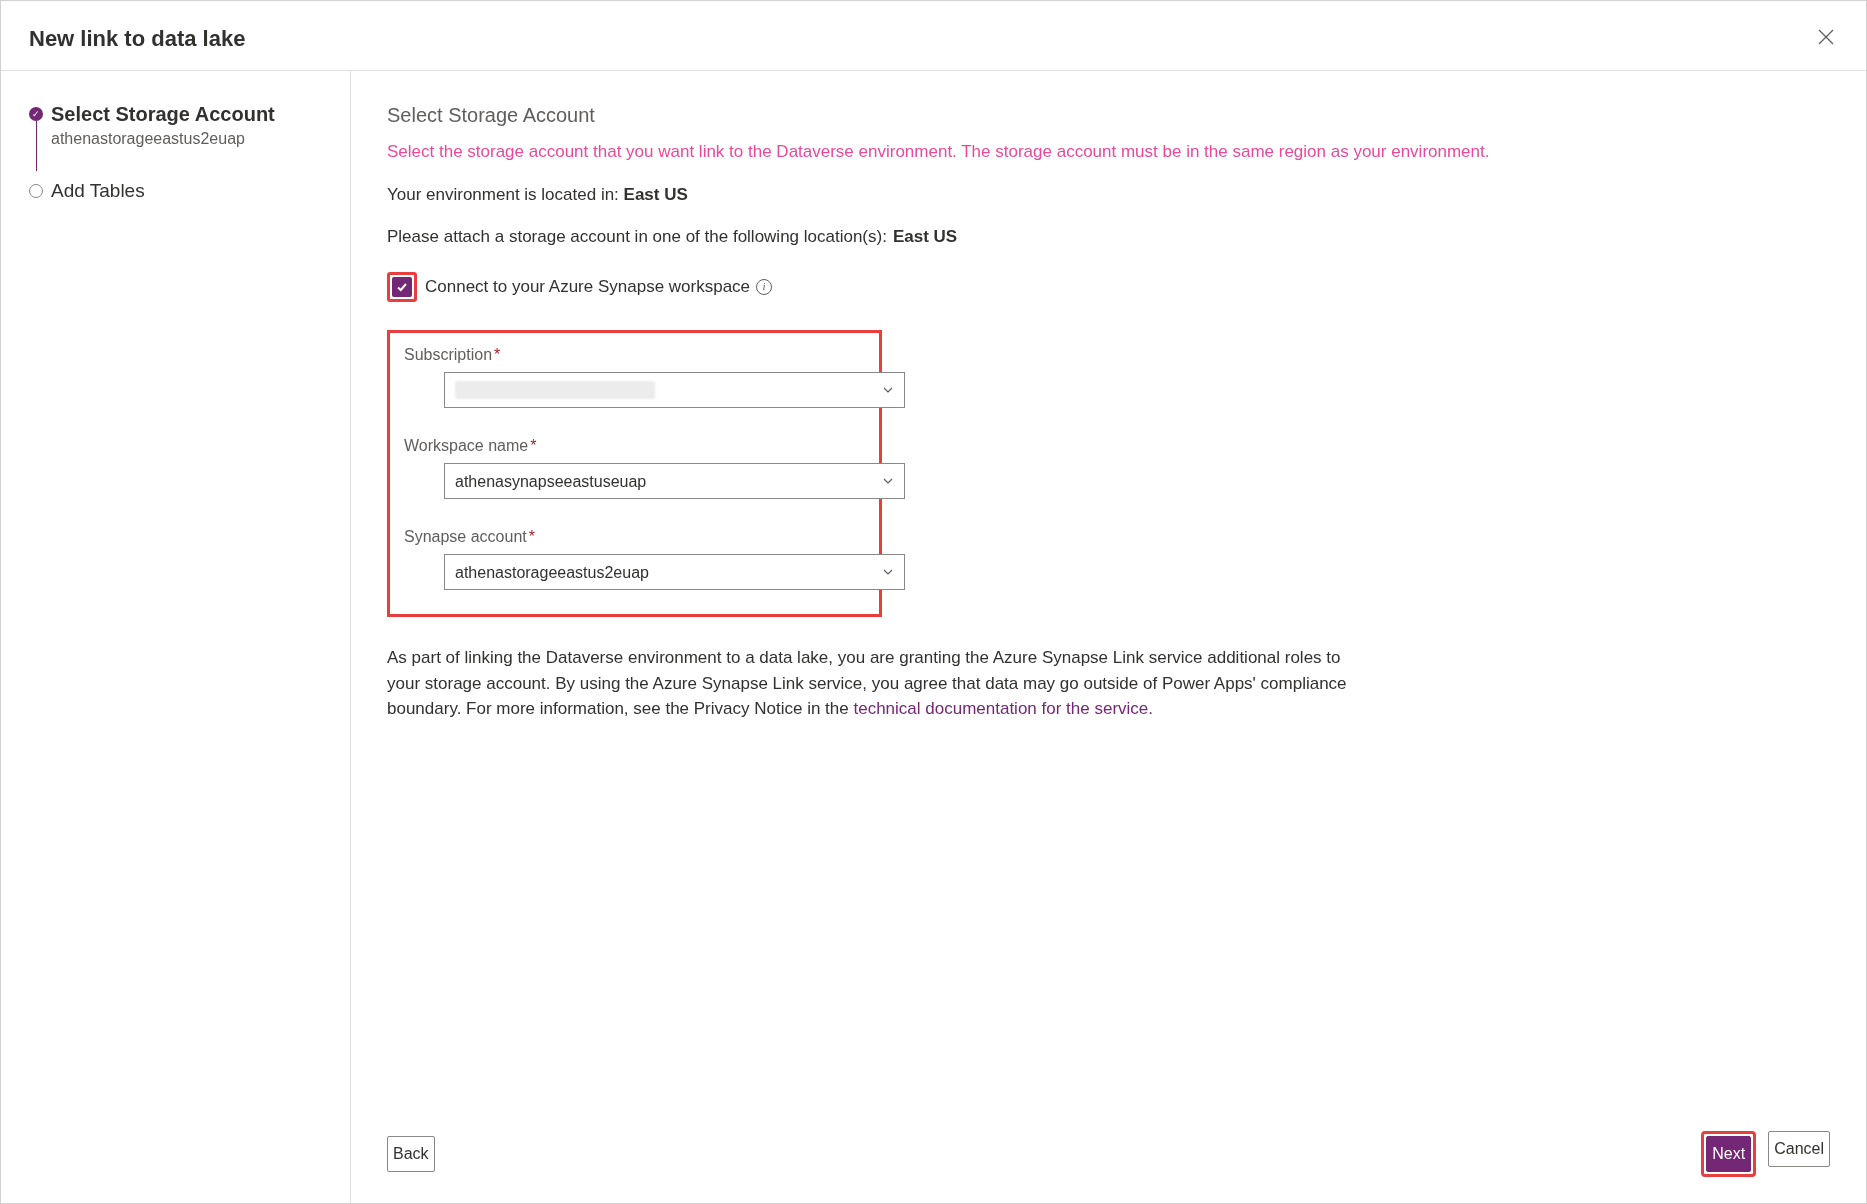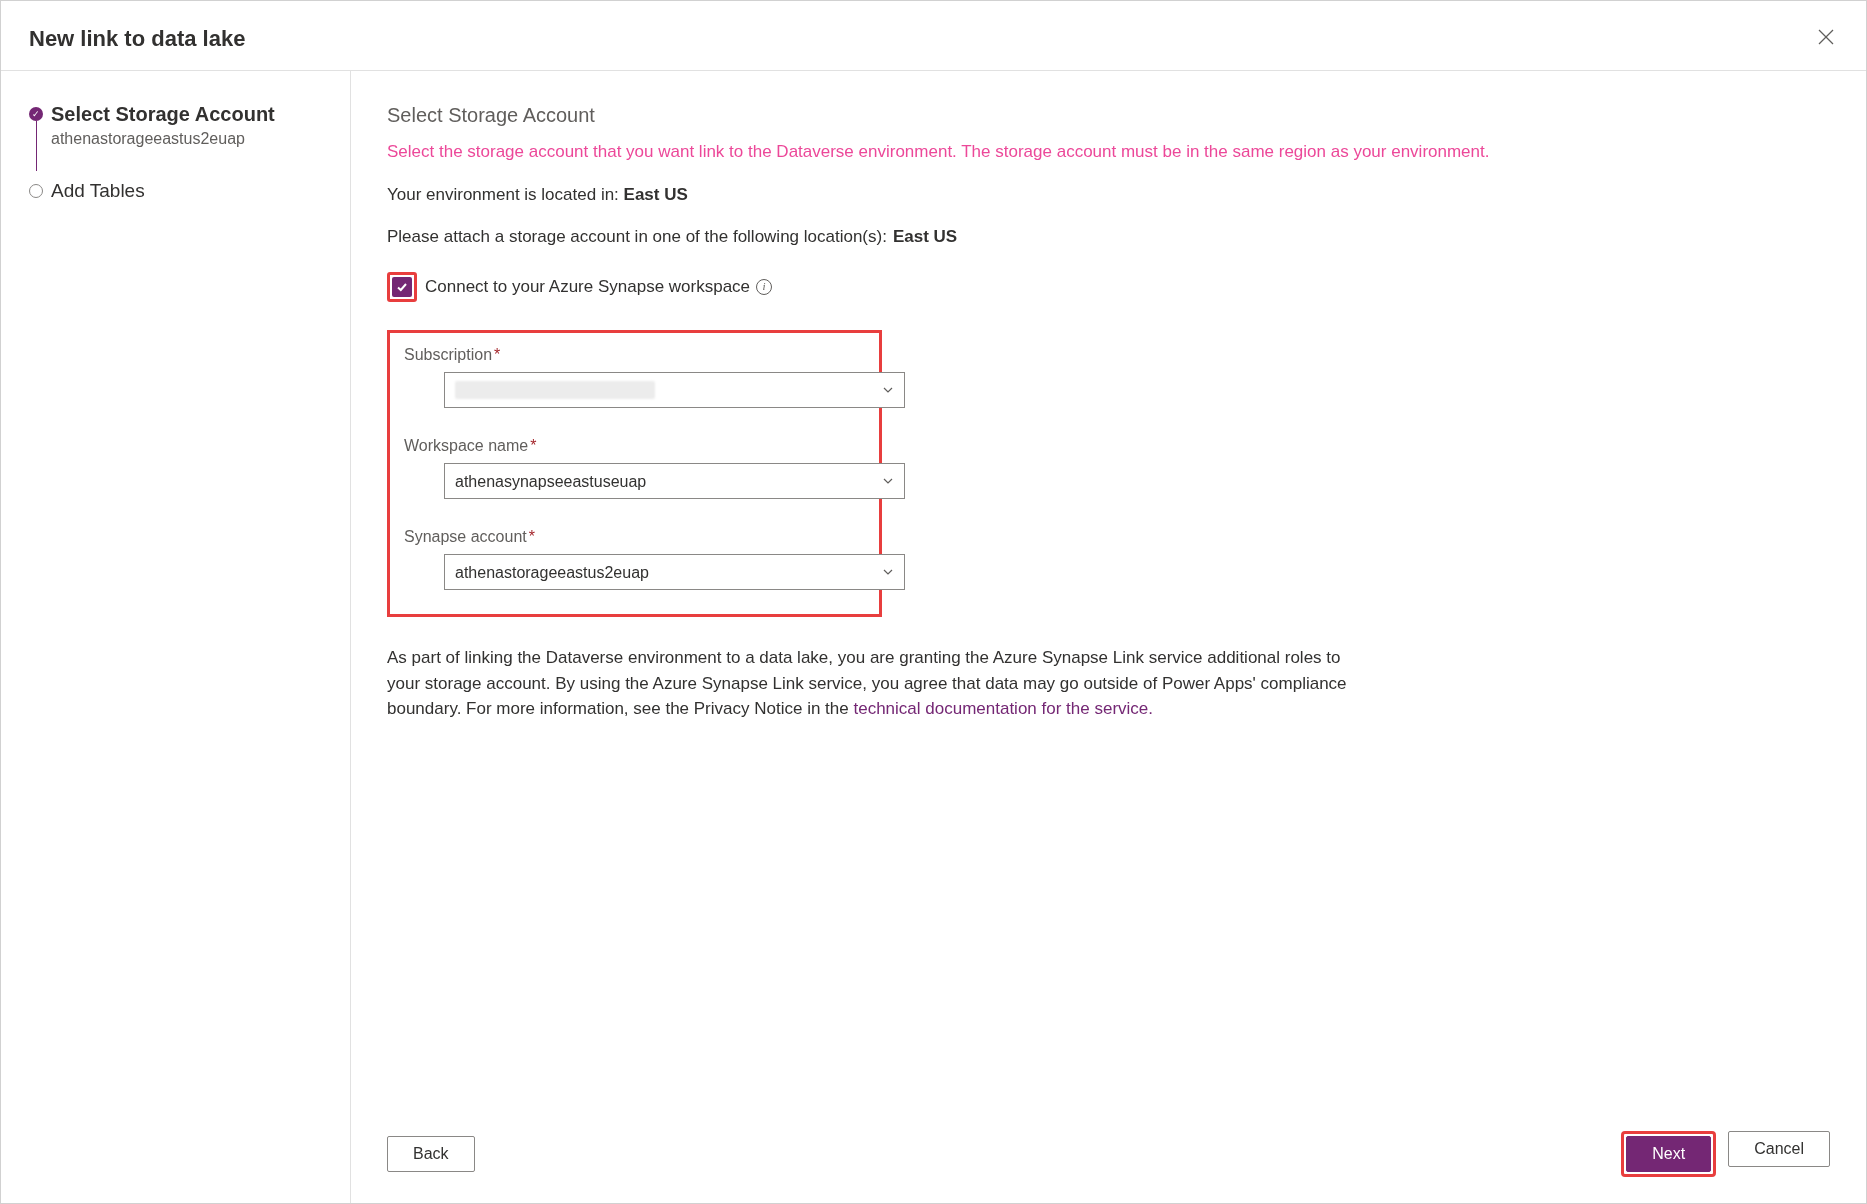--- a/index.html
+++ b/index.html
@@ -215,21 +215,21 @@
 
   .button-bar {
     border-top: none;
     padding: 18px 36px 26px 36px;
     display: flex;
     justify-content: space-between;
     align-items: center;
   }
   .btn {
     height: 36px;
-    padding: 0 25px;
+    padding: 0 5px;
     font-size: 16px;
     border: 1px solid #8a8886;
     background: #fff;
     color: #323130;
     cursor: pointer;
     border-radius: 2px;
   }
   .btn.primary {
     background: #742774;
     color: #fff;

